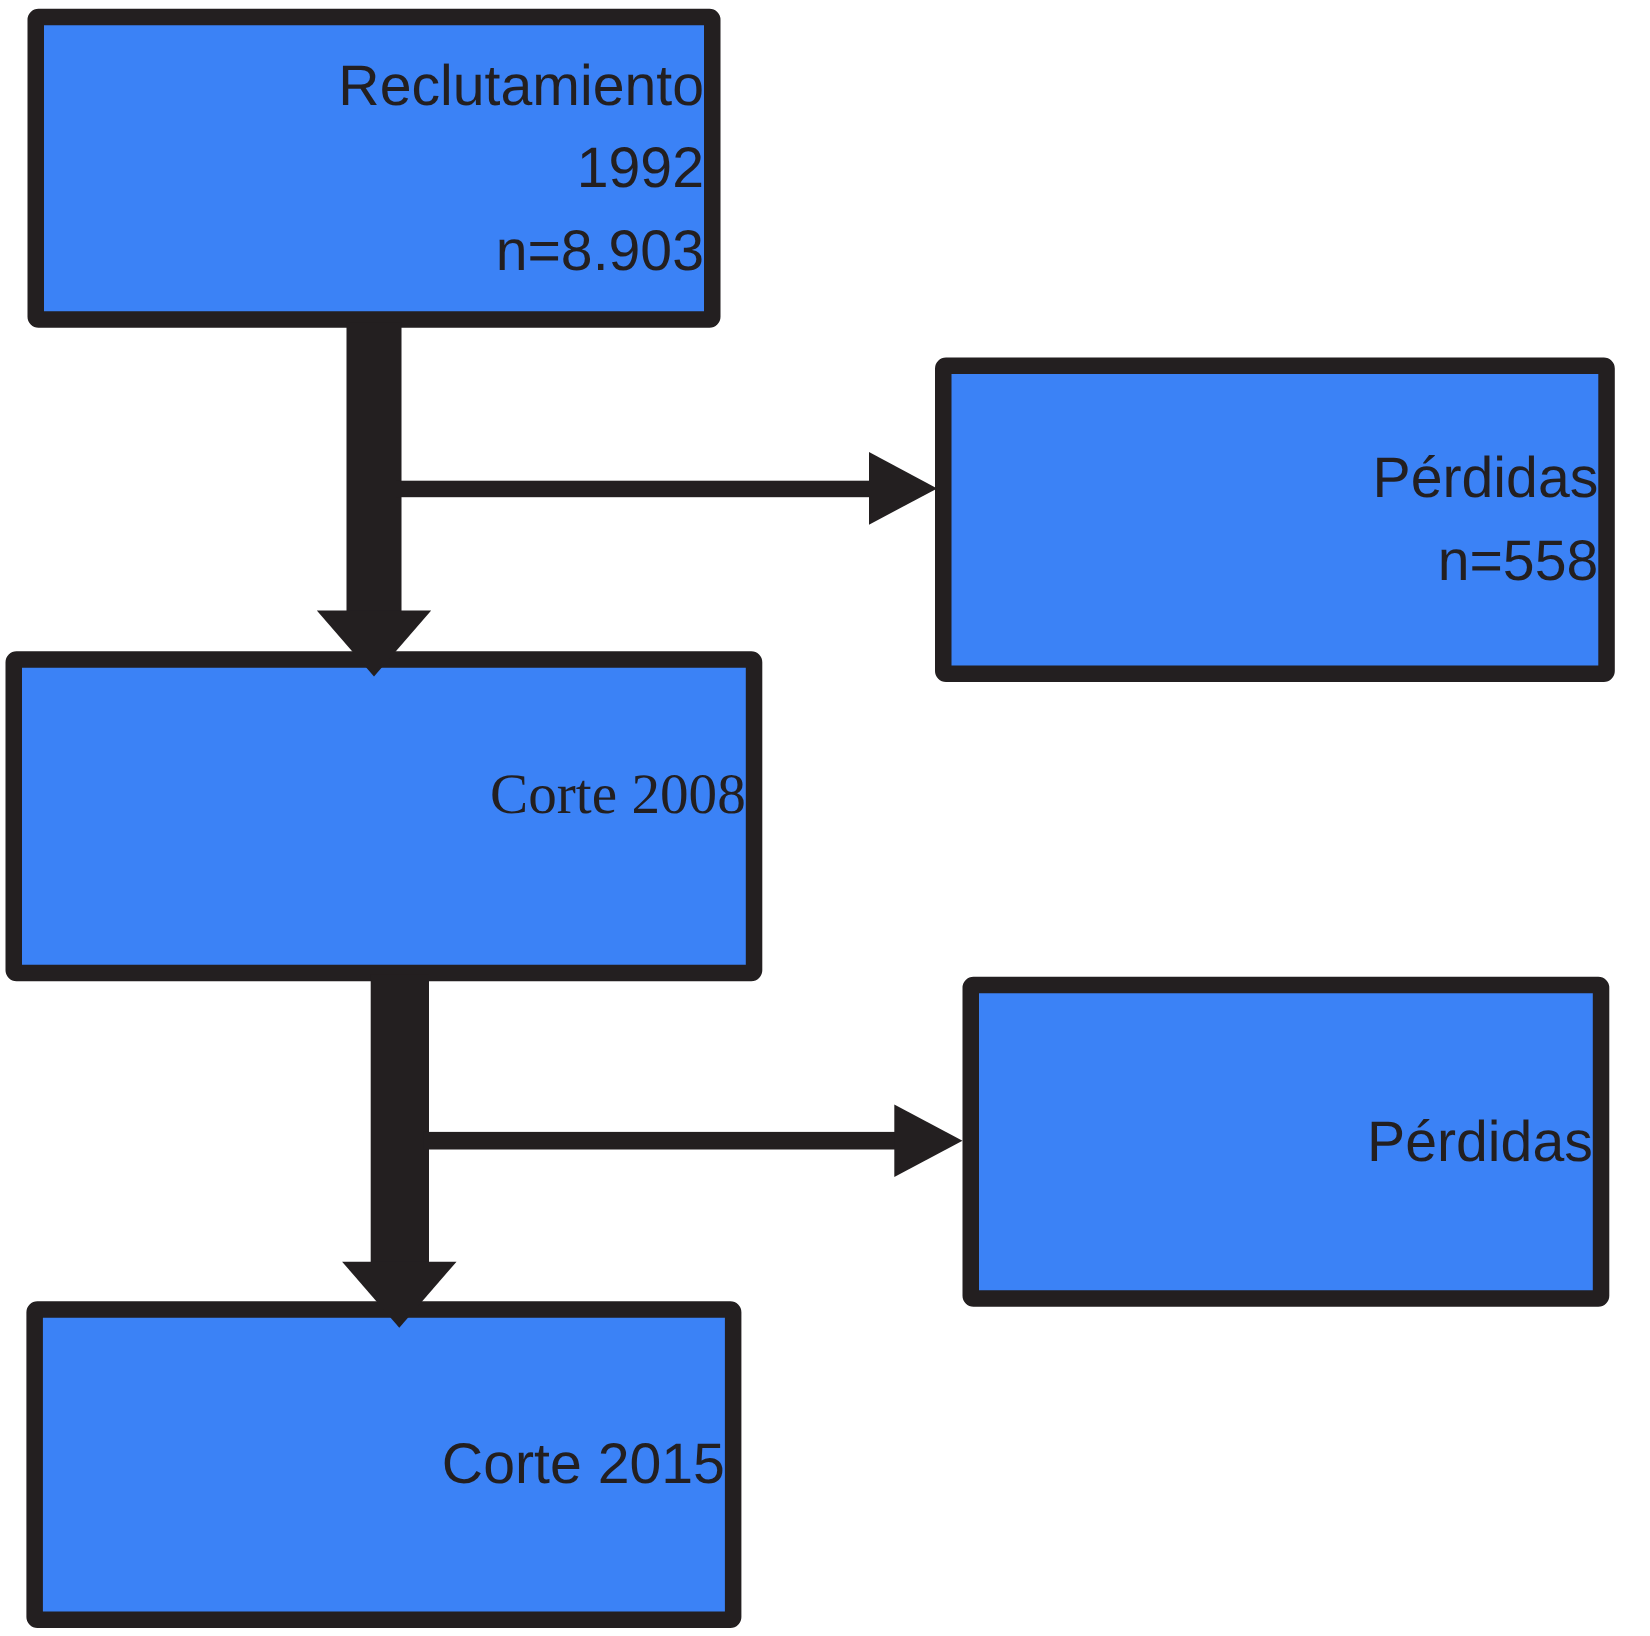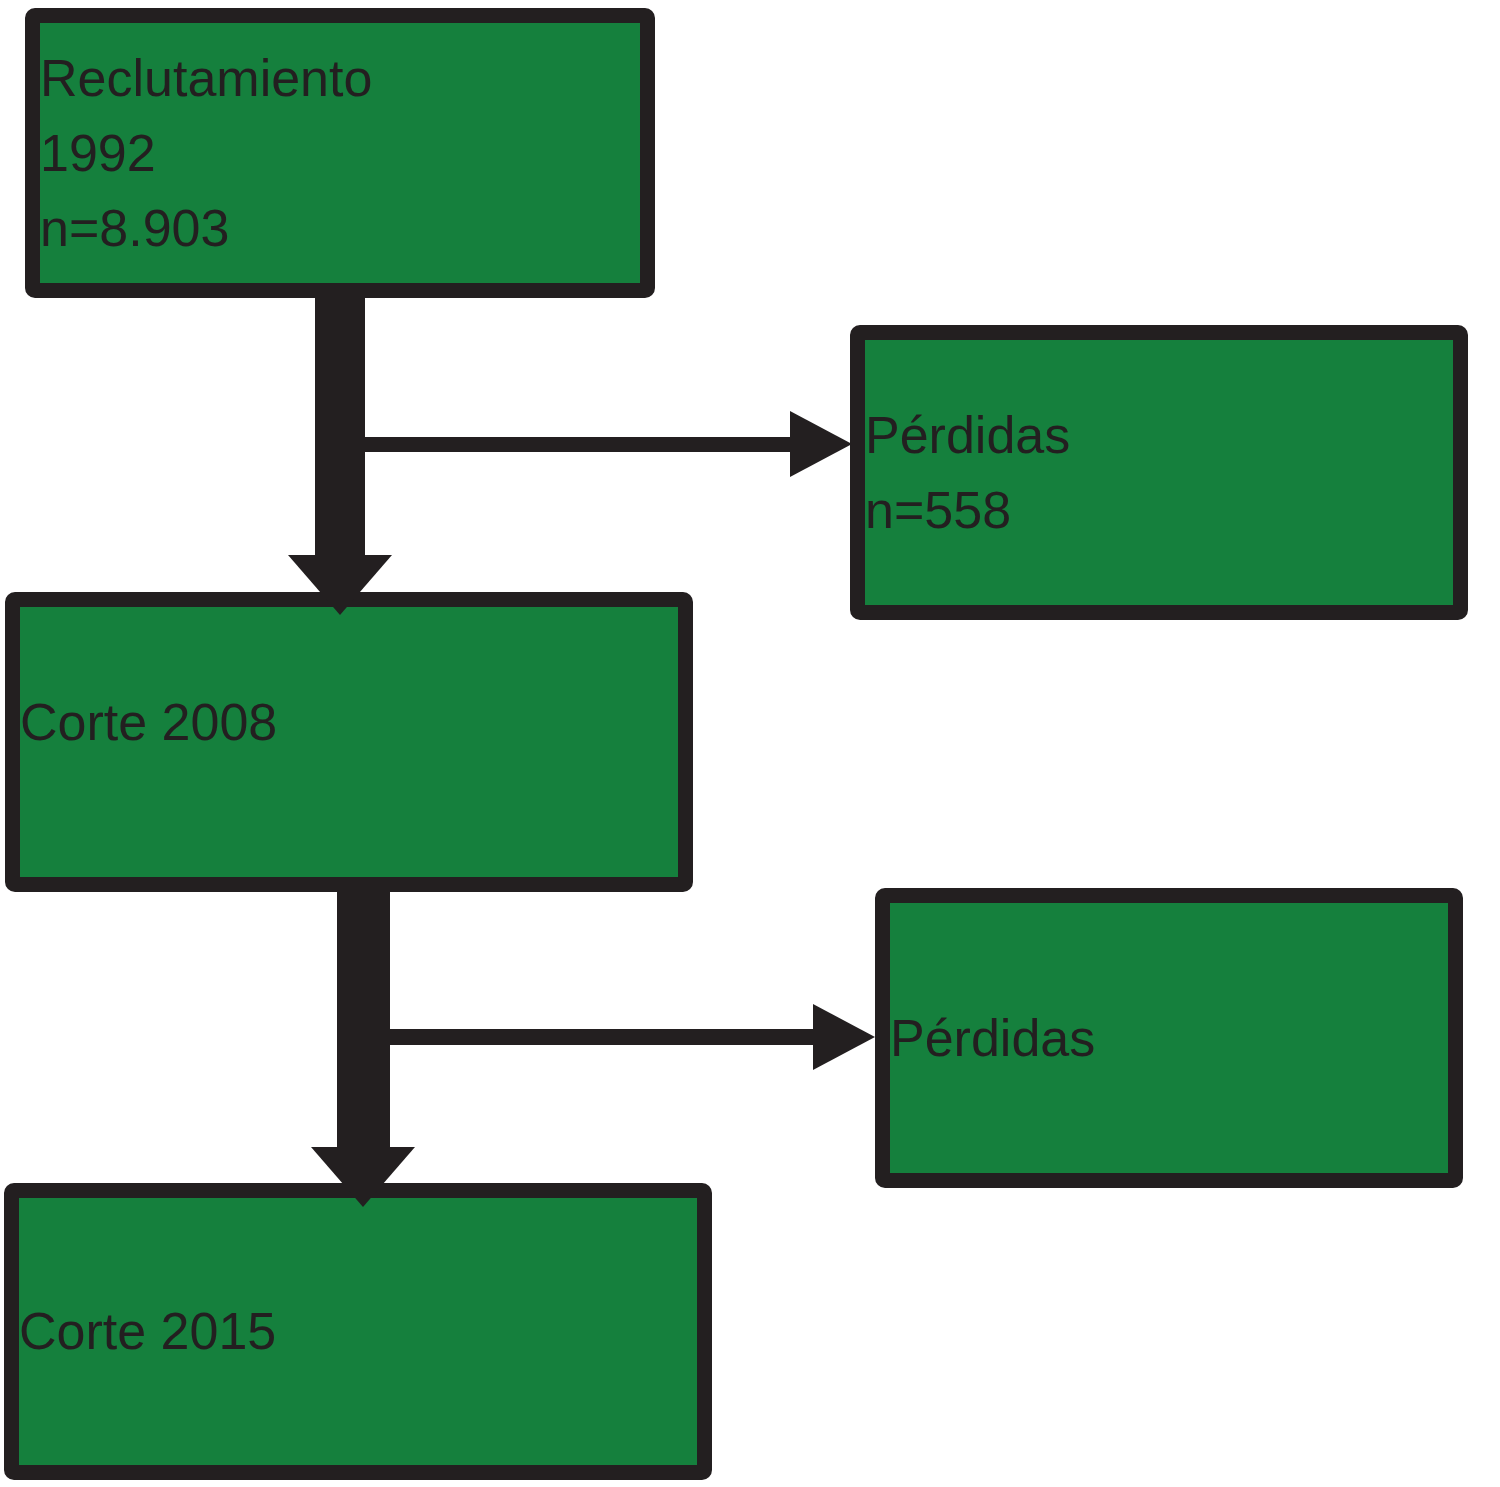--- a/index.html
+++ b/index.html
@@ -14,40 +14,40 @@
     background: #ffffff;
     font-family: "Liberation Sans", "DejaVu Sans", sans-serif;
     color: #231f20;
     overflow: hidden;
   }
   .node {
     position: absolute;
     box-sizing: border-box;
     border: 15px solid #231f20;
     border-radius: 10px;
-    background: #15803d;
+    background: #3b82f6;
     display: flex;
     flex-direction: column;
-    align-items: flex-start;
+    align-items: flex-end;
     justify-content: center;
     text-align: center;
     z-index: 1;
   }
   .node-line {
     font-size: 52px;
     line-height: 75px;
     color: #231f20;
     white-space: nowrap;
   }
   
   #node-recruitment { left: 25px;  top: 8px;    width: 630px; height: 290px; }
   #node-perdidas-2008 { left: 850px; top: 325px;  width: 618px; height: 295px; }
-  #node-corte-2008 { left: 5px;   top: 592px;  width: 688px; height: 300px; padding-bottom: 40px; }
+  #node-corte-2008 { left: 5px;   top: 592px;  width: 688px; height: 300px; padding-bottom: 40px; font-family: Liberation Serif, serif; }
   #node-perdidas-2015 { left: 875px; top: 888px;  width: 588px; height: 300px; }
-  #node-corte-2015 { left: 4px;   top: 1183px; width: 708px; height: 297px; }
+  #node-corte-2015 { left: 24px;   top: 1183px; width: 650px; height: 297px; }
 
   
   .arrow-part { position: absolute; z-index: 2; }
   .shaft-v { background: #231f20; }
   .line-h  { background: #231f20; }
   .head-down {
     width: 0; height: 0;
     border-left: 52px solid transparent;
     border-right: 52px solid transparent;
     border-top: 60px solid #231f20;

